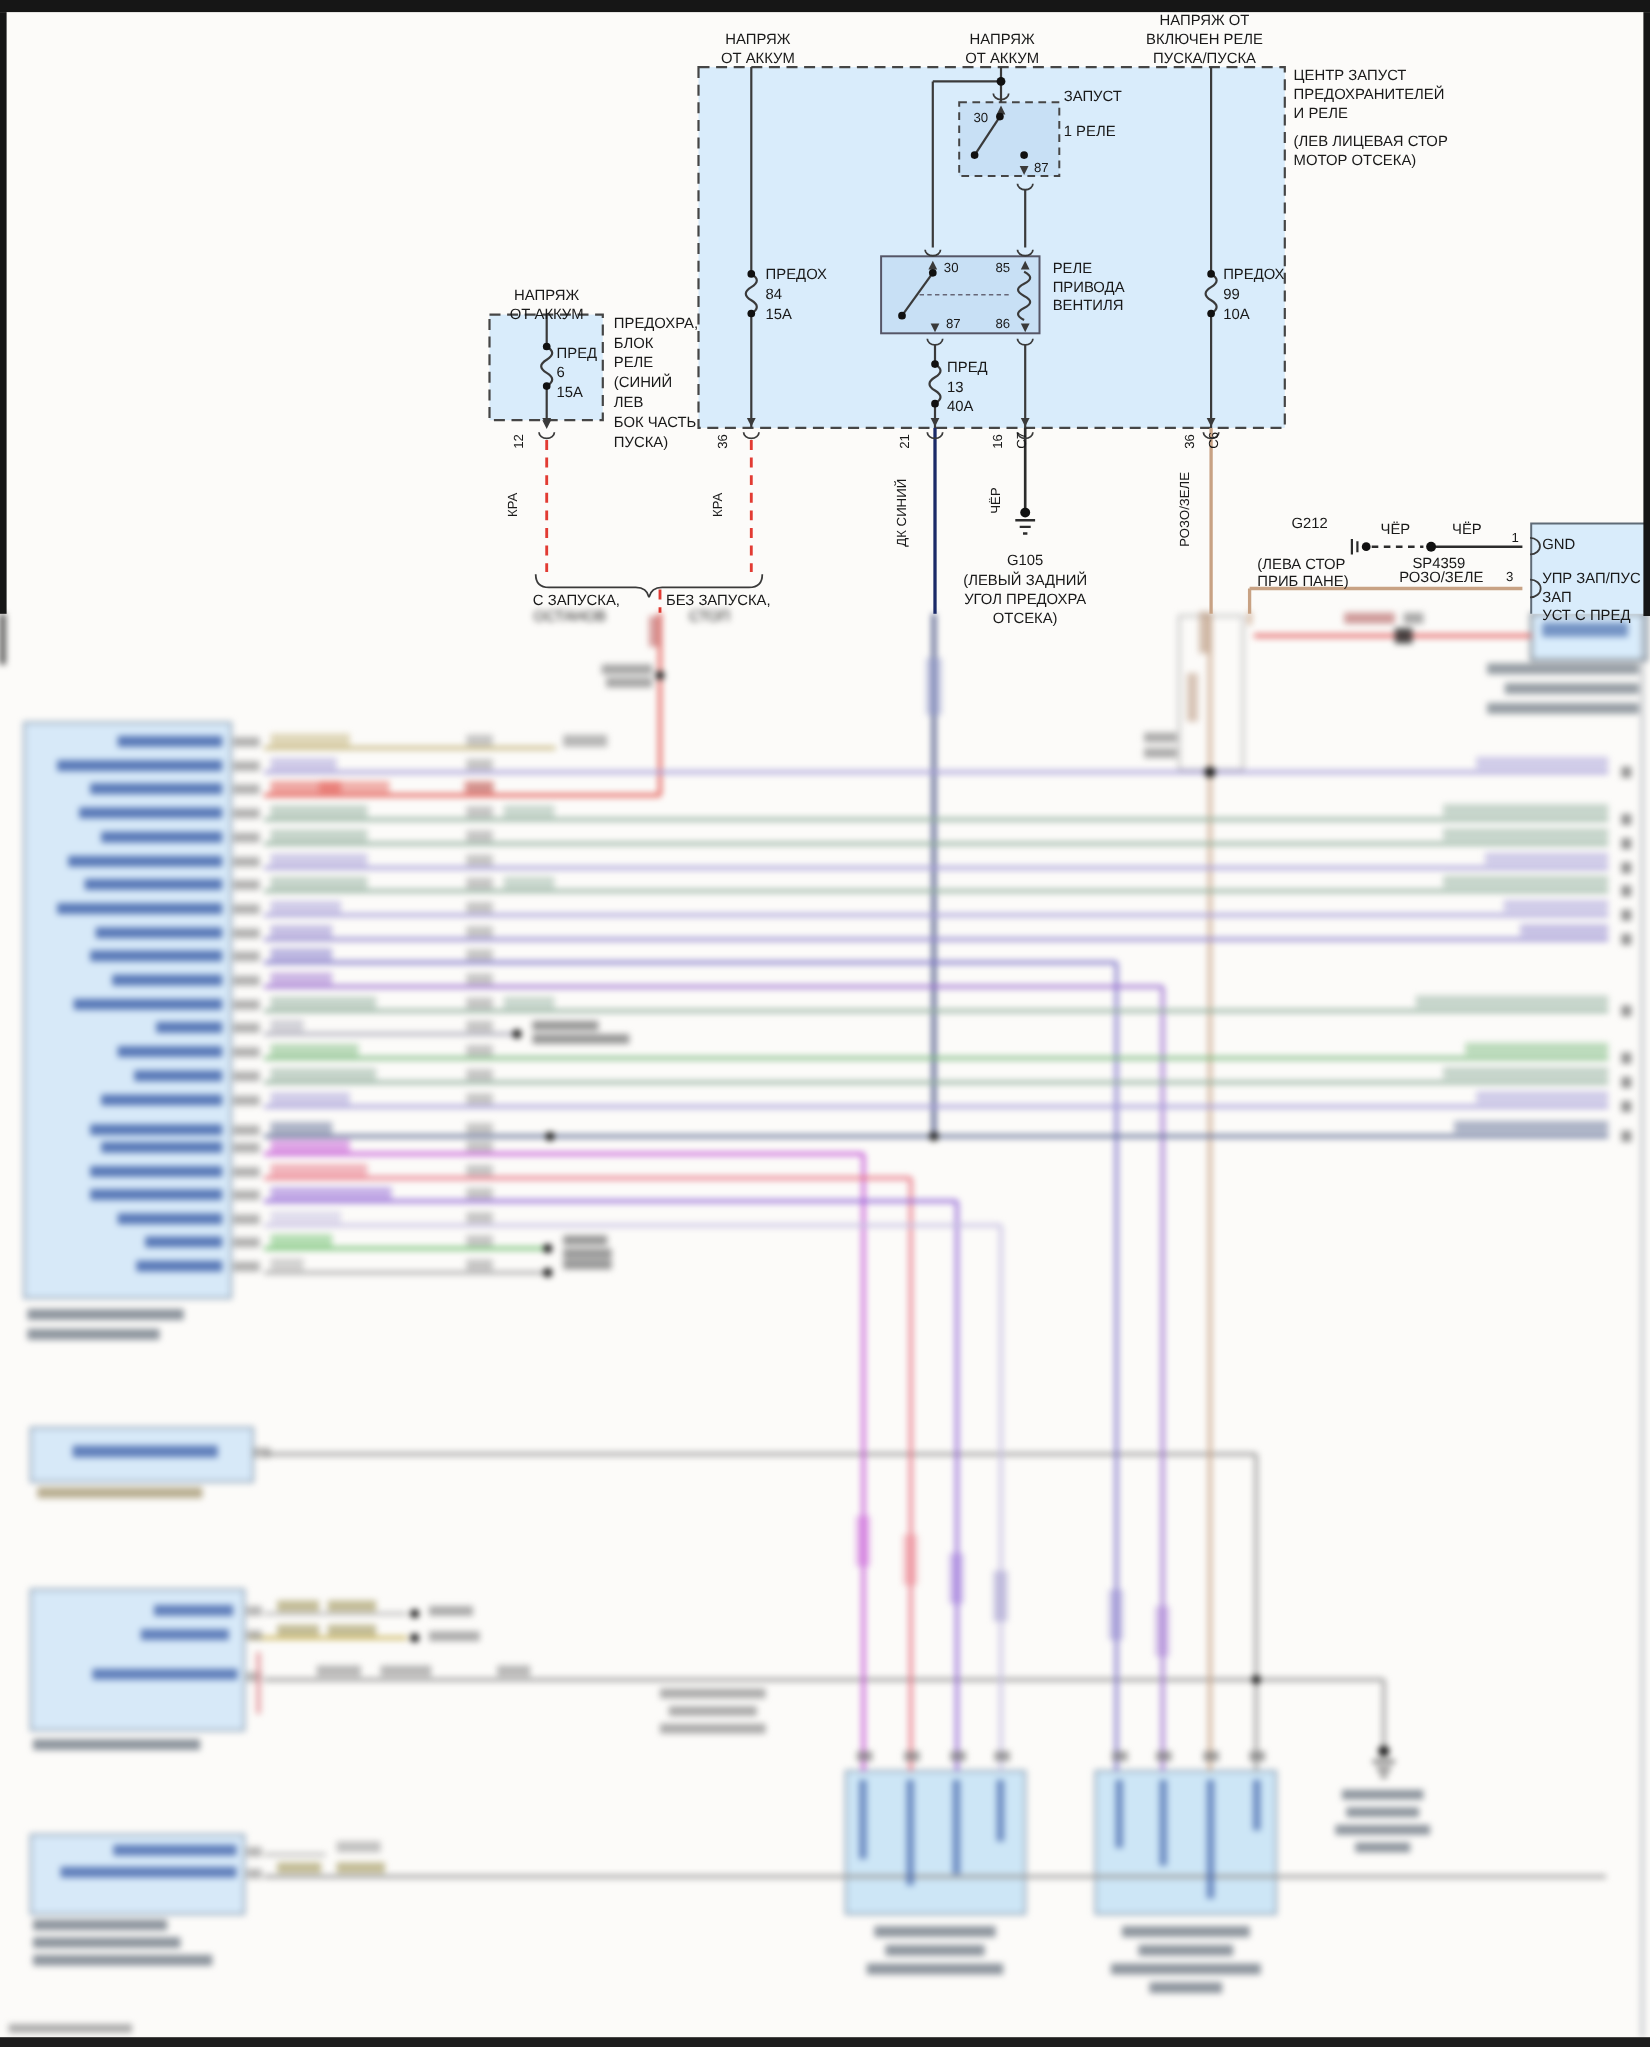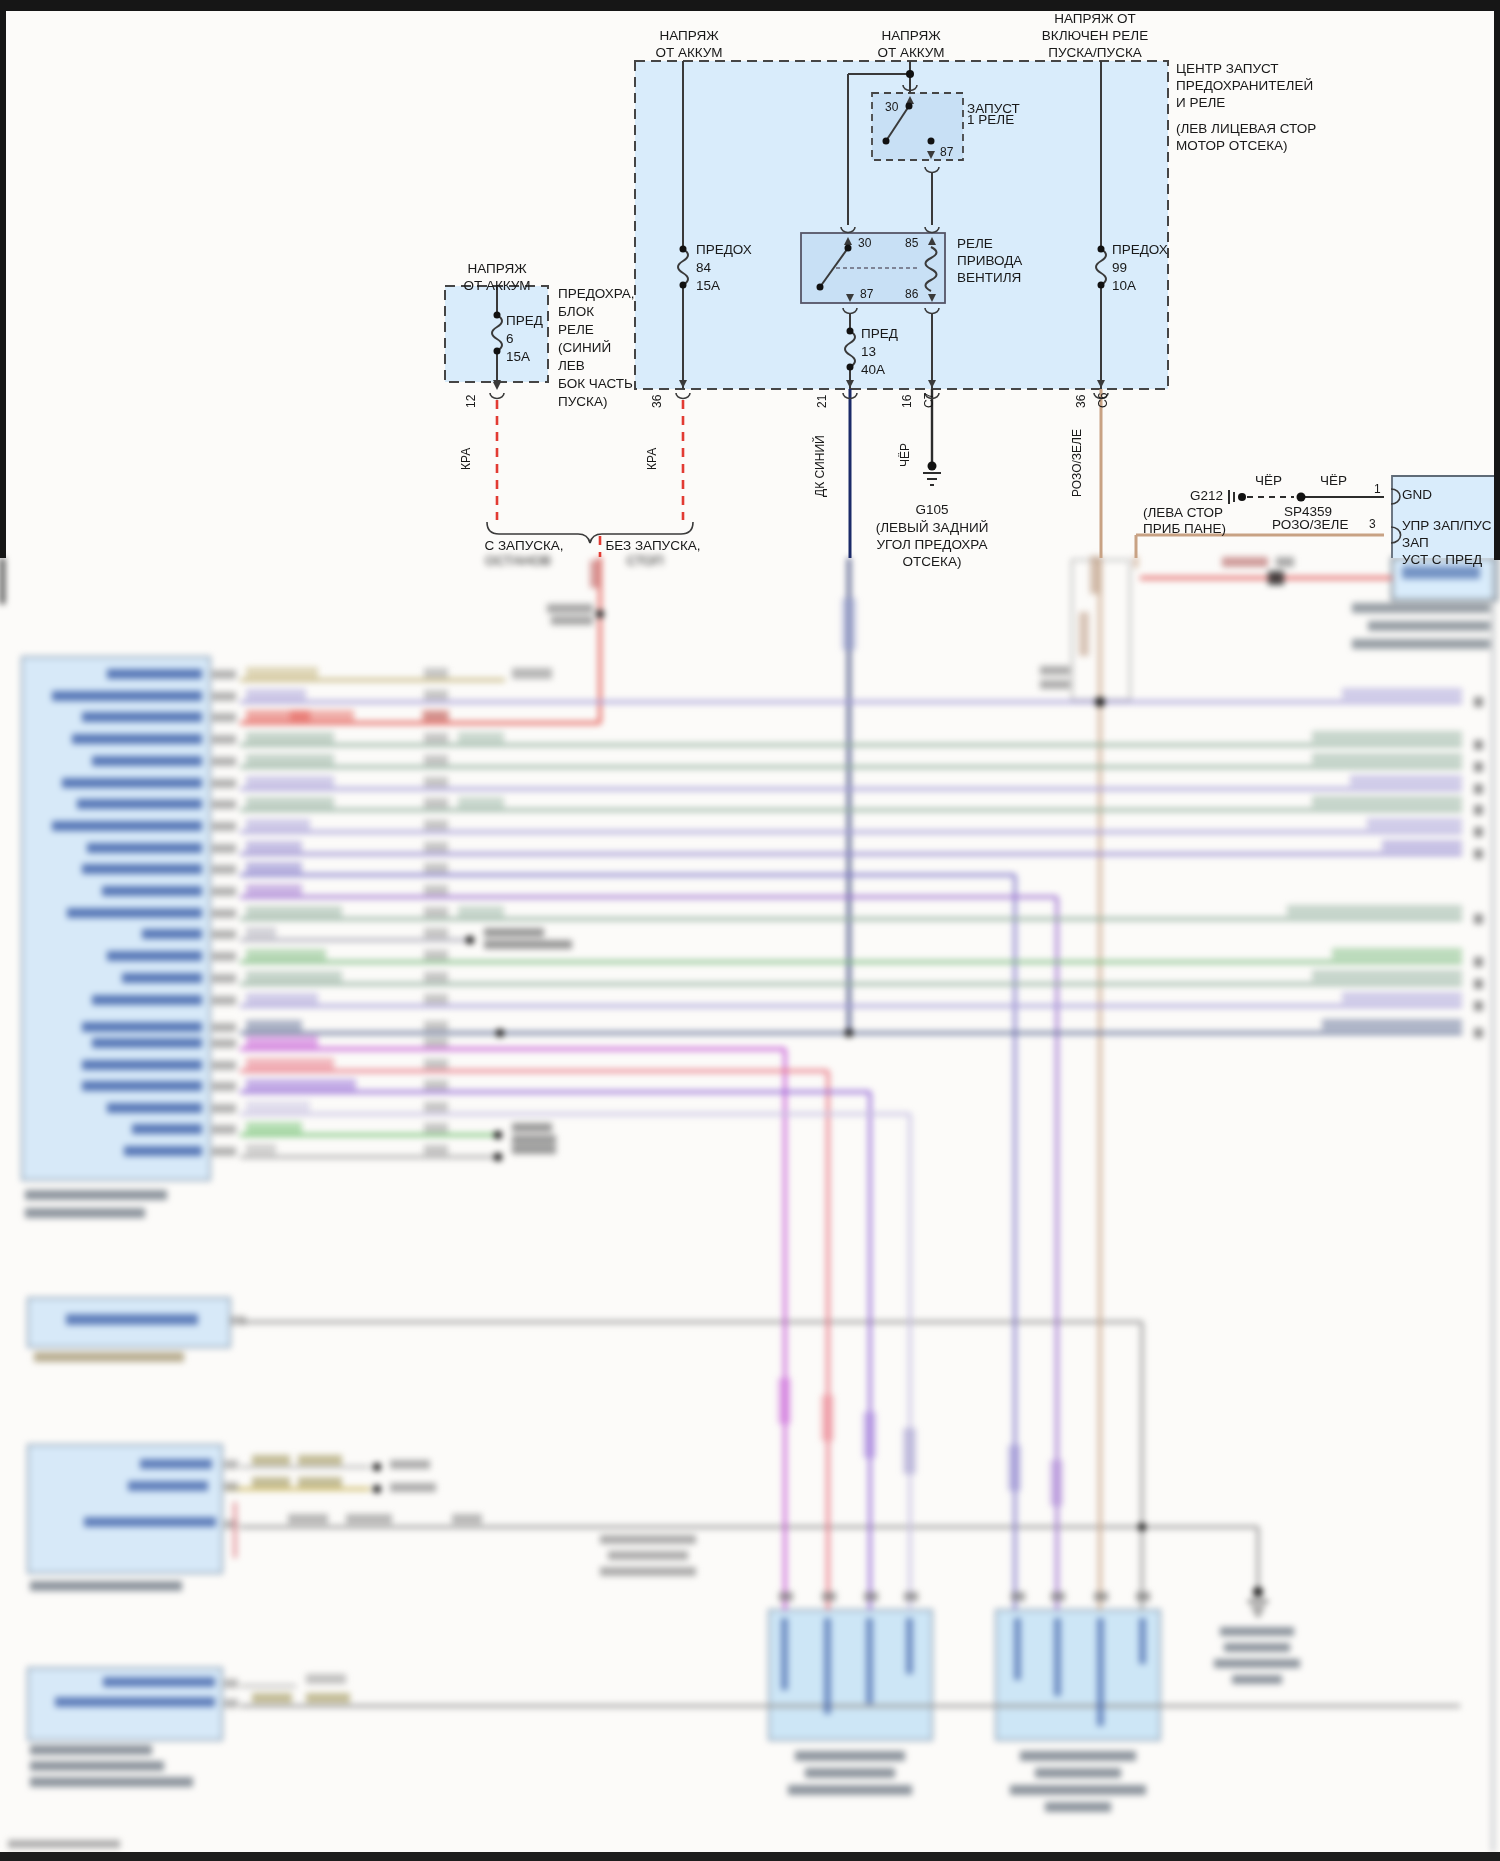--- a/index.html
+++ b/index.html
@@ -408,21 +408,21 @@
   <div class="t" style="left:696px;top:242px">ПРЕДОХ</div>
   <div class="t" style="left:696px;top:260px">84</div>
   <div class="t" style="left:696px;top:278px">15А</div>
   <div class="t" style="left:1112px;top:242px">ПРЕДОХ</div>
   <div class="t" style="left:1112px;top:260px">99</div>
   <div class="t" style="left:1112px;top:278px">10А</div>
   <div class="t" style="left:861px;top:326px">ПРЕД</div>
   <div class="t" style="left:861px;top:344px">13</div>
   <div class="t" style="left:861px;top:362px">40А</div>
 
-  <div class="t" style="left:967px;top:101px">ЗАПУСТ</div>
+  <div class="t" style="left:967px;top:80px">ЗАПУСТ</div>
   <div class="t" style="left:967px;top:112px">1 РЕЛЕ</div>
   <div class="t s12" style="left:885px;top:100px">30</div>
   <div class="t s12" style="left:940px;top:145px">87</div>
   <div class="t s12" style="left:858px;top:236px">30</div>
   <div class="t s12" style="left:905px;top:236px">85</div>
   <div class="t s12" style="left:860px;top:287px">87</div>
   <div class="t s12" style="left:905px;top:287px">86</div>
   <div class="t" style="left:957px;top:236px">РЕЛЕ</div>
   <div class="t" style="left:957px;top:253px">ПРИВОДА</div>
   <div class="t" style="left:957px;top:270px">ВЕНТИЛЯ</div>
@@ -442,21 +442,21 @@
   <div class="t tr" style="left:1083px;top:484px">РОЗО/ЗЕЛЕ</div>
 
   <div class="t tc" style="left:524px;top:538px">С ЗАПУСКА,</div>
   <div class="t tc" style="left:653px;top:538px">БЕЗ ЗАПУСКА,</div>
 
   <div class="t tc" style="left:932px;top:502px">G105</div>
   <div class="t tc" style="left:932px;top:520px">(ЛЕВЫЙ ЗАДНИЙ</div>
   <div class="t tc" style="left:932px;top:537px">УГОЛ ПРЕДОХРА</div>
   <div class="t tc" style="left:932px;top:554px">ОТСЕКА)</div>
 
-  <div class="t" style="left:1158px;top:488px;width:65px;text-align:right">G212</div>
+  <div class="t" style="left:1158px;top:468px;width:65px;text-align:center">G212</div>
   <div class="t" style="left:1143px;top:505px">(ЛЕВА СТОР</div>
   <div class="t" style="left:1143px;top:521px">ПРИБ ПАНЕ)</div>
   <div class="t" style="left:1255px;top:473px">ЧЁР</div>
   <div class="t" style="left:1320px;top:473px">ЧЁР</div>
   <div class="t" style="left:1284px;top:504px">SP4359</div>
   <div class="t" style="left:1272px;top:517px">РОЗО/ЗЕЛЕ</div>
   <div class="t s12" style="left:1374px;top:482px">1</div>
   <div class="t s12" style="left:1369px;top:517px">3</div>
 
   <div class="t" style="left:1402px;top:487px">GND</div>

